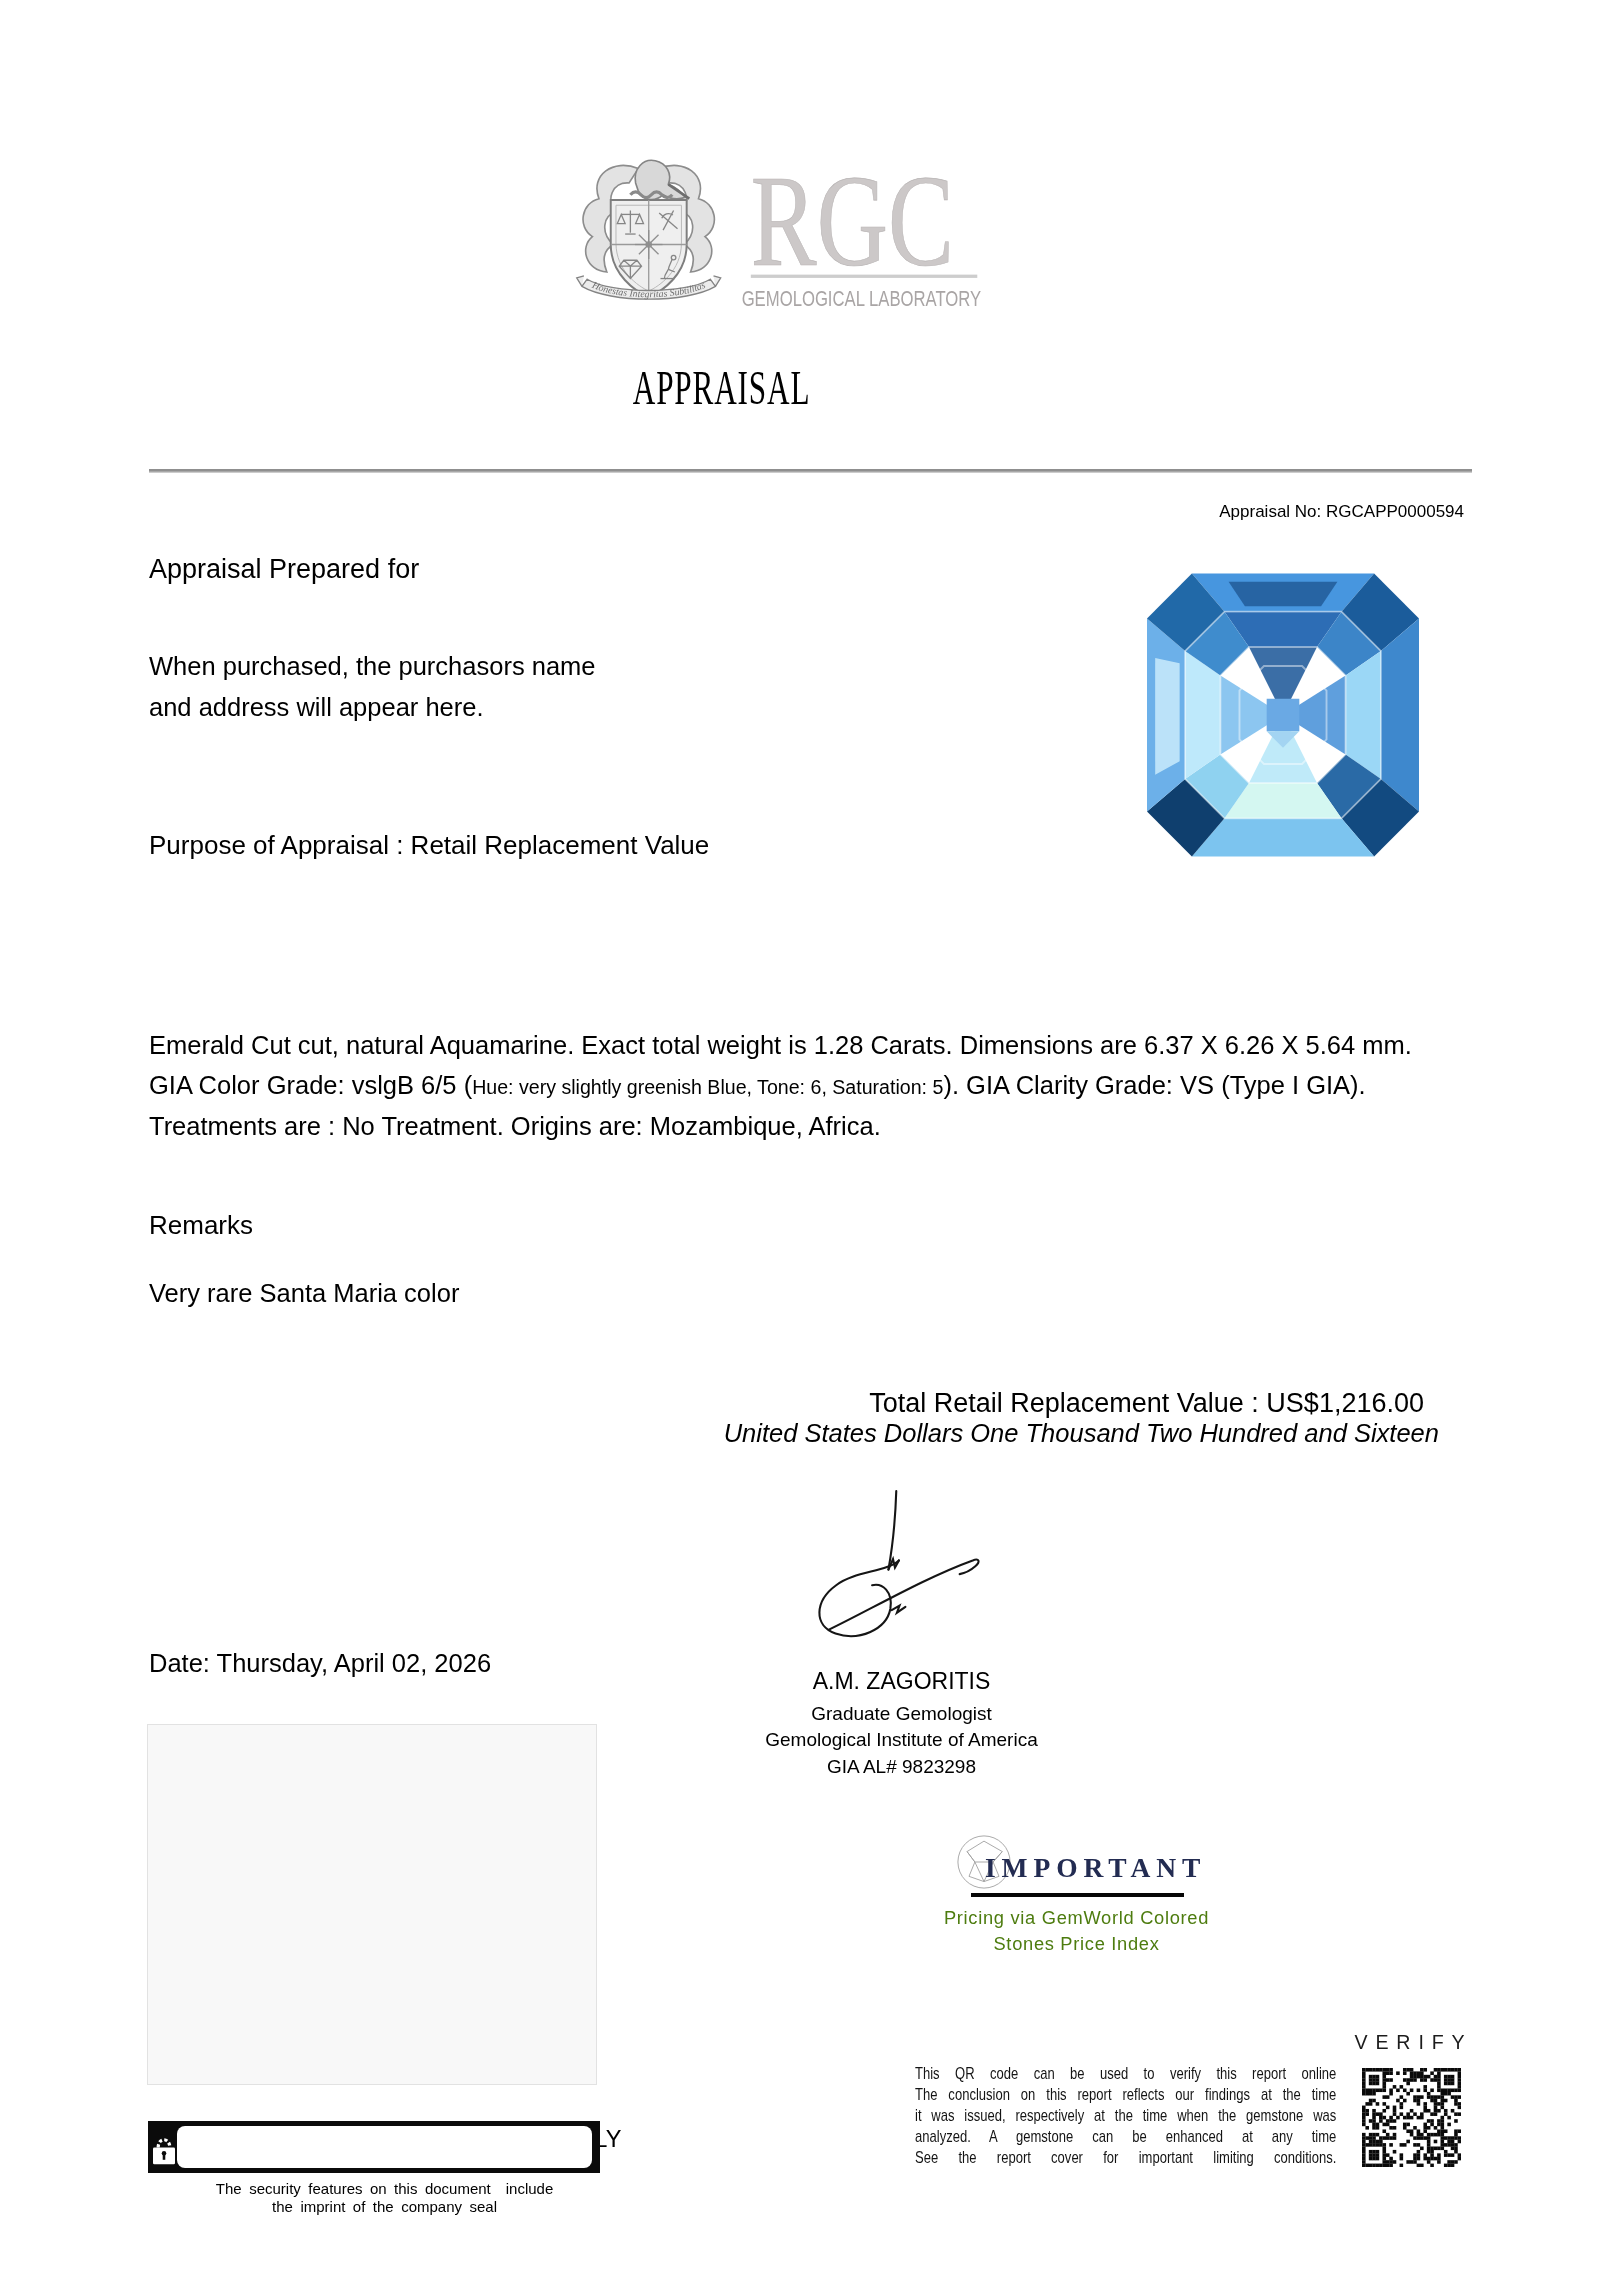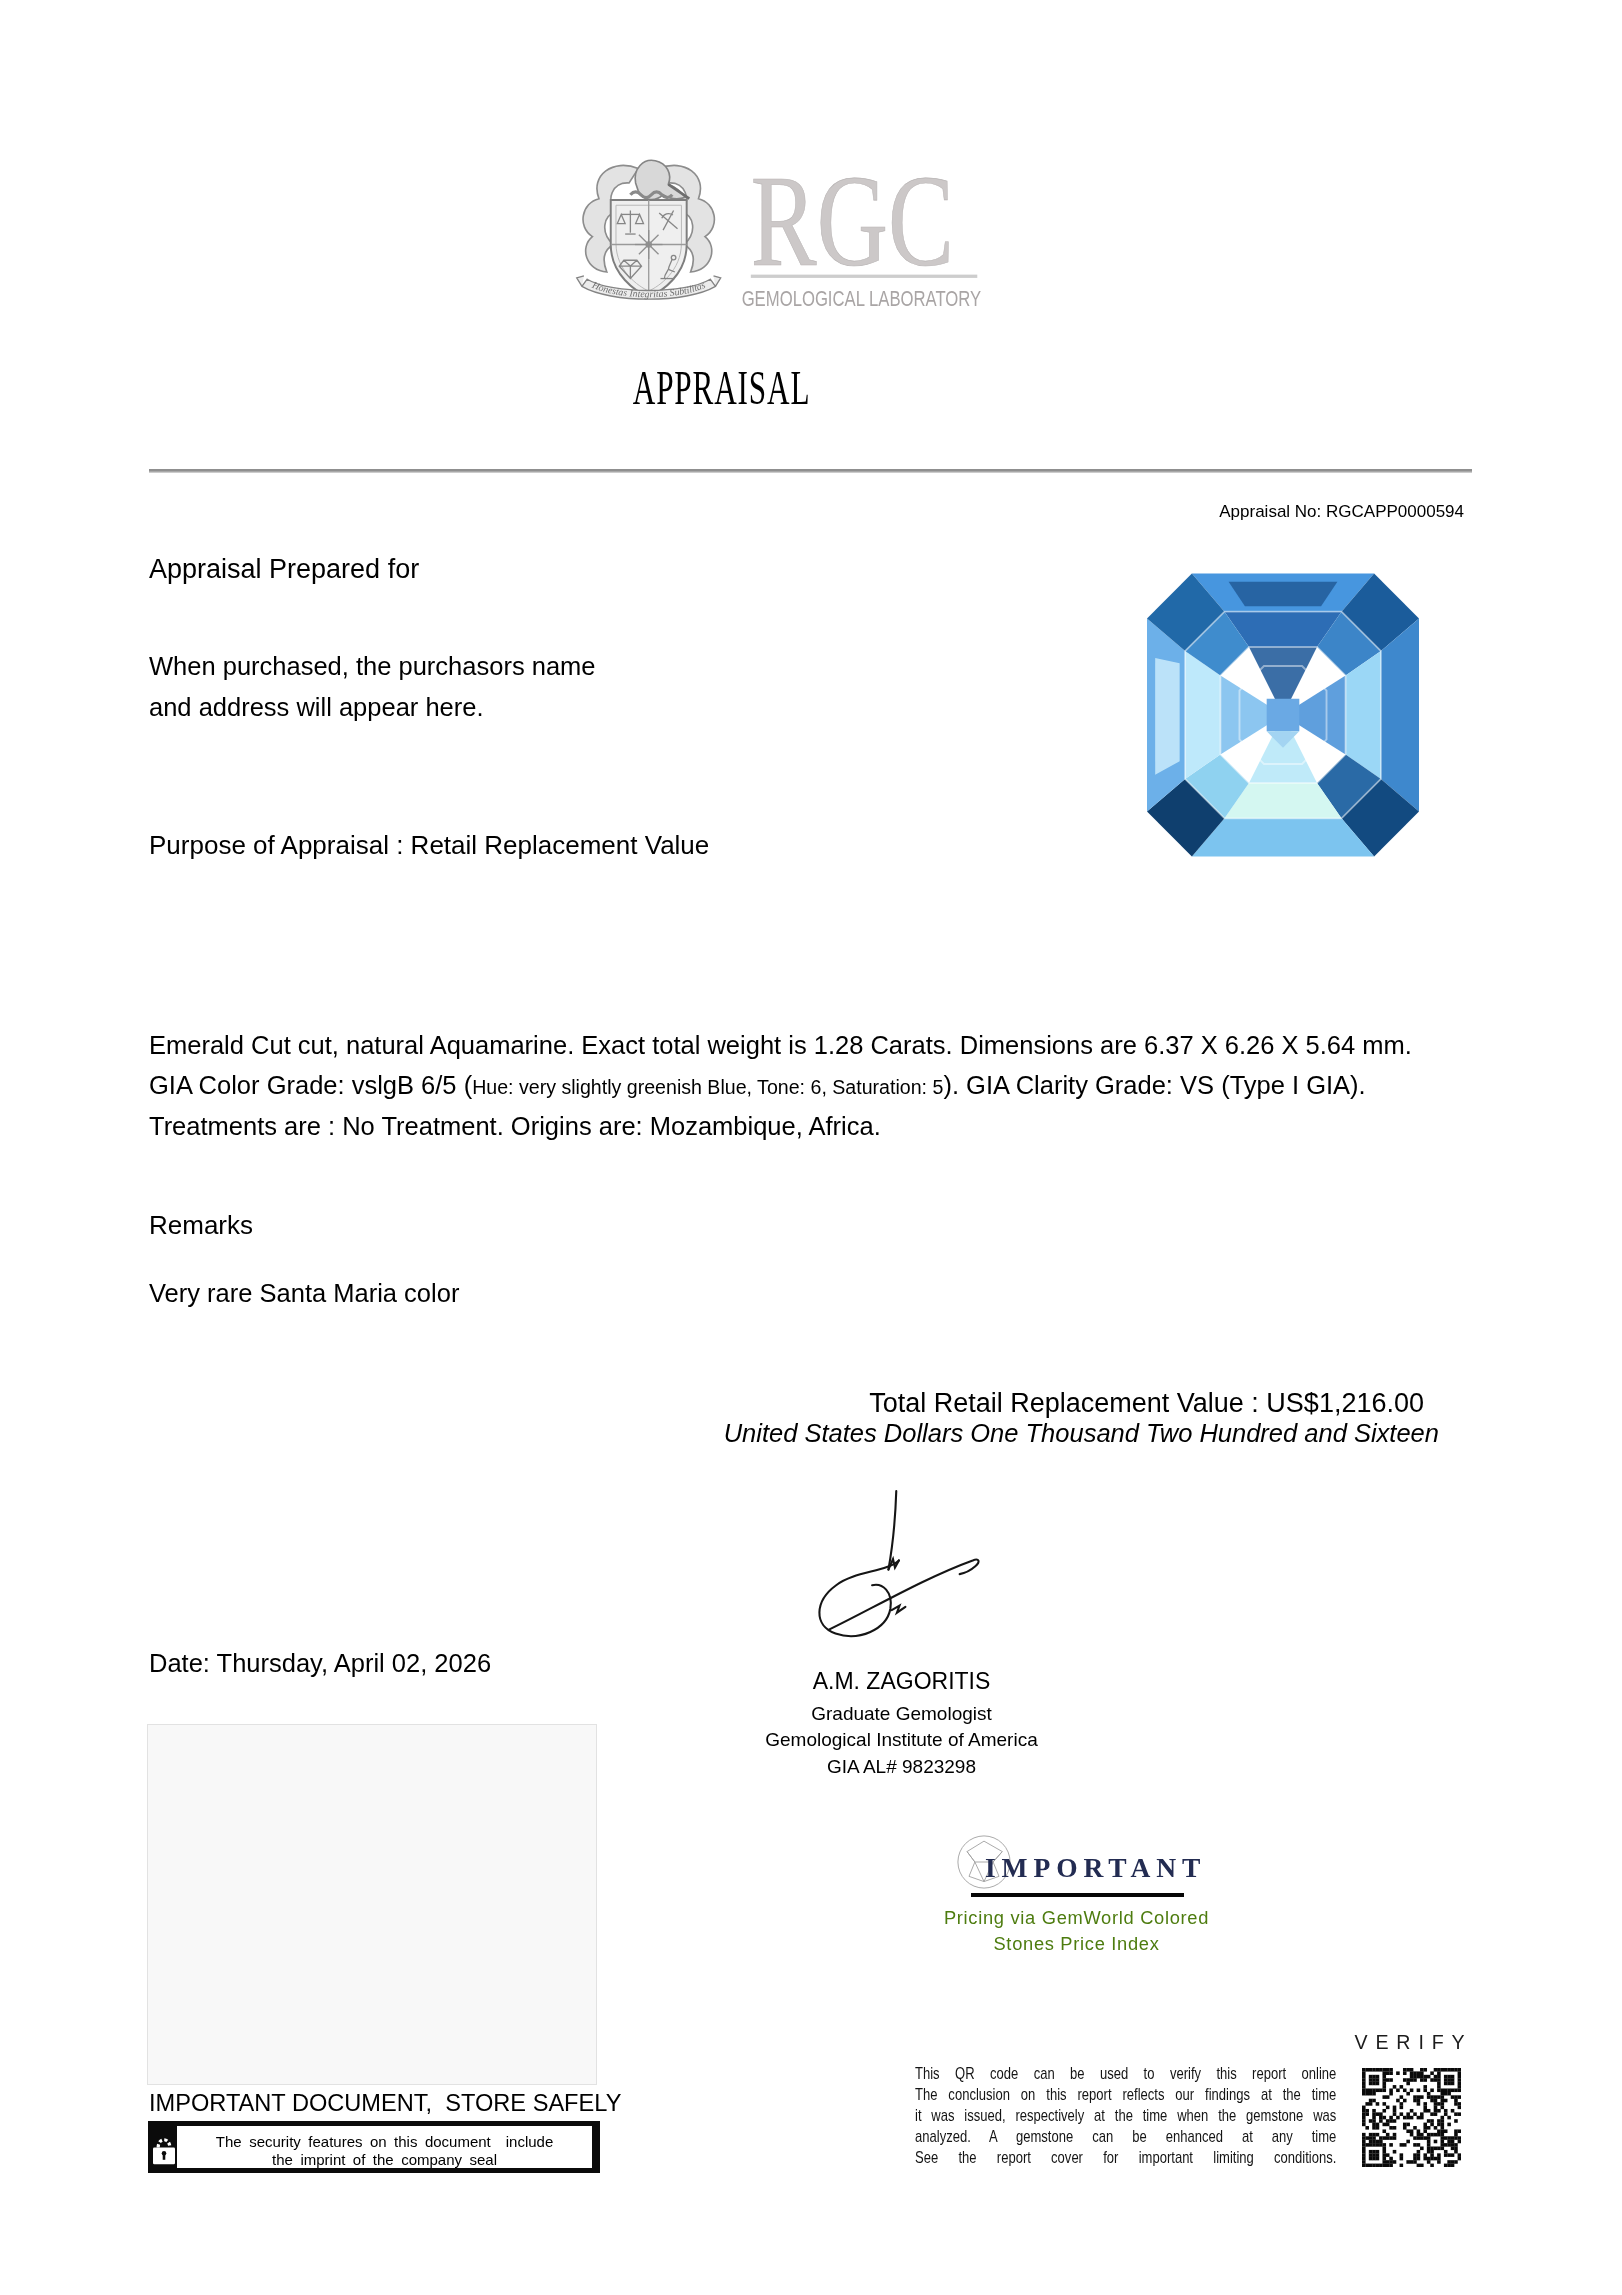--- a/index.html
+++ b/index.html
@@ -2,35 +2,35 @@
 <html style="font-size:10.5px"><head>
 <meta charset="utf-8">
 <style>
   html,body{margin:0;padding:0;background:#ffffff;}
   .page{position:relative;width:1622px;height:2295px;background:#ffffff;overflow:hidden;
         font-family:"Liberation Sans","DejaVu Sans",sans-serif;color:#000;}
   .abs{position:absolute;}
   .serif{font-family:"Liberation Serif","DejaVu Serif",serif;}
   .b{font-weight:normal;}
   .i{font-style:italic;}
-  .pre{white-space:pre-wrap;}
+  .pre{white-space:pre-wrap;margin-top:36px;}
   .body-text{font-size:25.5px;line-height:1.15;}
   .small-inline{font-size:19.6px;}
   .title-wrap{left:395px;top:360px;width:654px;text-align:center;}
   .title-inner{display:inline-block;font-size:48px;letter-spacing:1.3px;
                transform:scale(0.65,1);transform-origin:center;white-space:nowrap;}
   .hrule{left:149px;top:469px;width:1323px;height:3.9px;
          background:linear-gradient(#8f8f8f 45%,#dedede);}
   .qr-text{width:530px;transform:scaleX(0.795);transform-origin:left top;
            font-size:16.4px;line-height:21px;color:#141414;}
   .qr-text .jline{text-align:justify;text-align-last:justify;}
   .sec-box{left:148px;top:2121px;width:452px;height:52px;background:#0b0b0b;}
   .sec-inner{position:absolute;left:29px;top:5.2px;right:7.9px;bottom:5.2px;background:#ffffff;
-             font-size:15px;line-height:17.7px;text-align:center;padding-top:7px;
-             word-spacing:3.3px;box-sizing:border-box;}
+             font-size:15px;line-height:17.7px;text-align:center;padding-top:18px;
+             word-spacing:3.3px;box-sizing:border-box;border-radius:8px;}
   .gw-word{font-size:27.5px;font-weight:bold;letter-spacing:5.9px;color:#232c52;white-space:nowrap;}
   .gw-under{left:971px;top:1893px;width:213px;height:3.9px;background:#060606;}
   .pricing{left:913px;width:327px;text-align:center;font-size:18.3px;letter-spacing:0.7px;color:#4d7c0f;}
   .verify{left:1345px;top:2031px;width:137px;text-align:center;font-size:19.6px;
           letter-spacing:7.9px;color:#1c1c1c;white-space:nowrap;}
   .placeholder-box{left:147px;top:1724px;width:450px;height:361px;background:#f8f8f8;
                    border:0.7px solid #e2e2e2;box-sizing:border-box;}
   .appr-line{left:705px;width:393px;text-align:center;}
 </style>
 </head>

